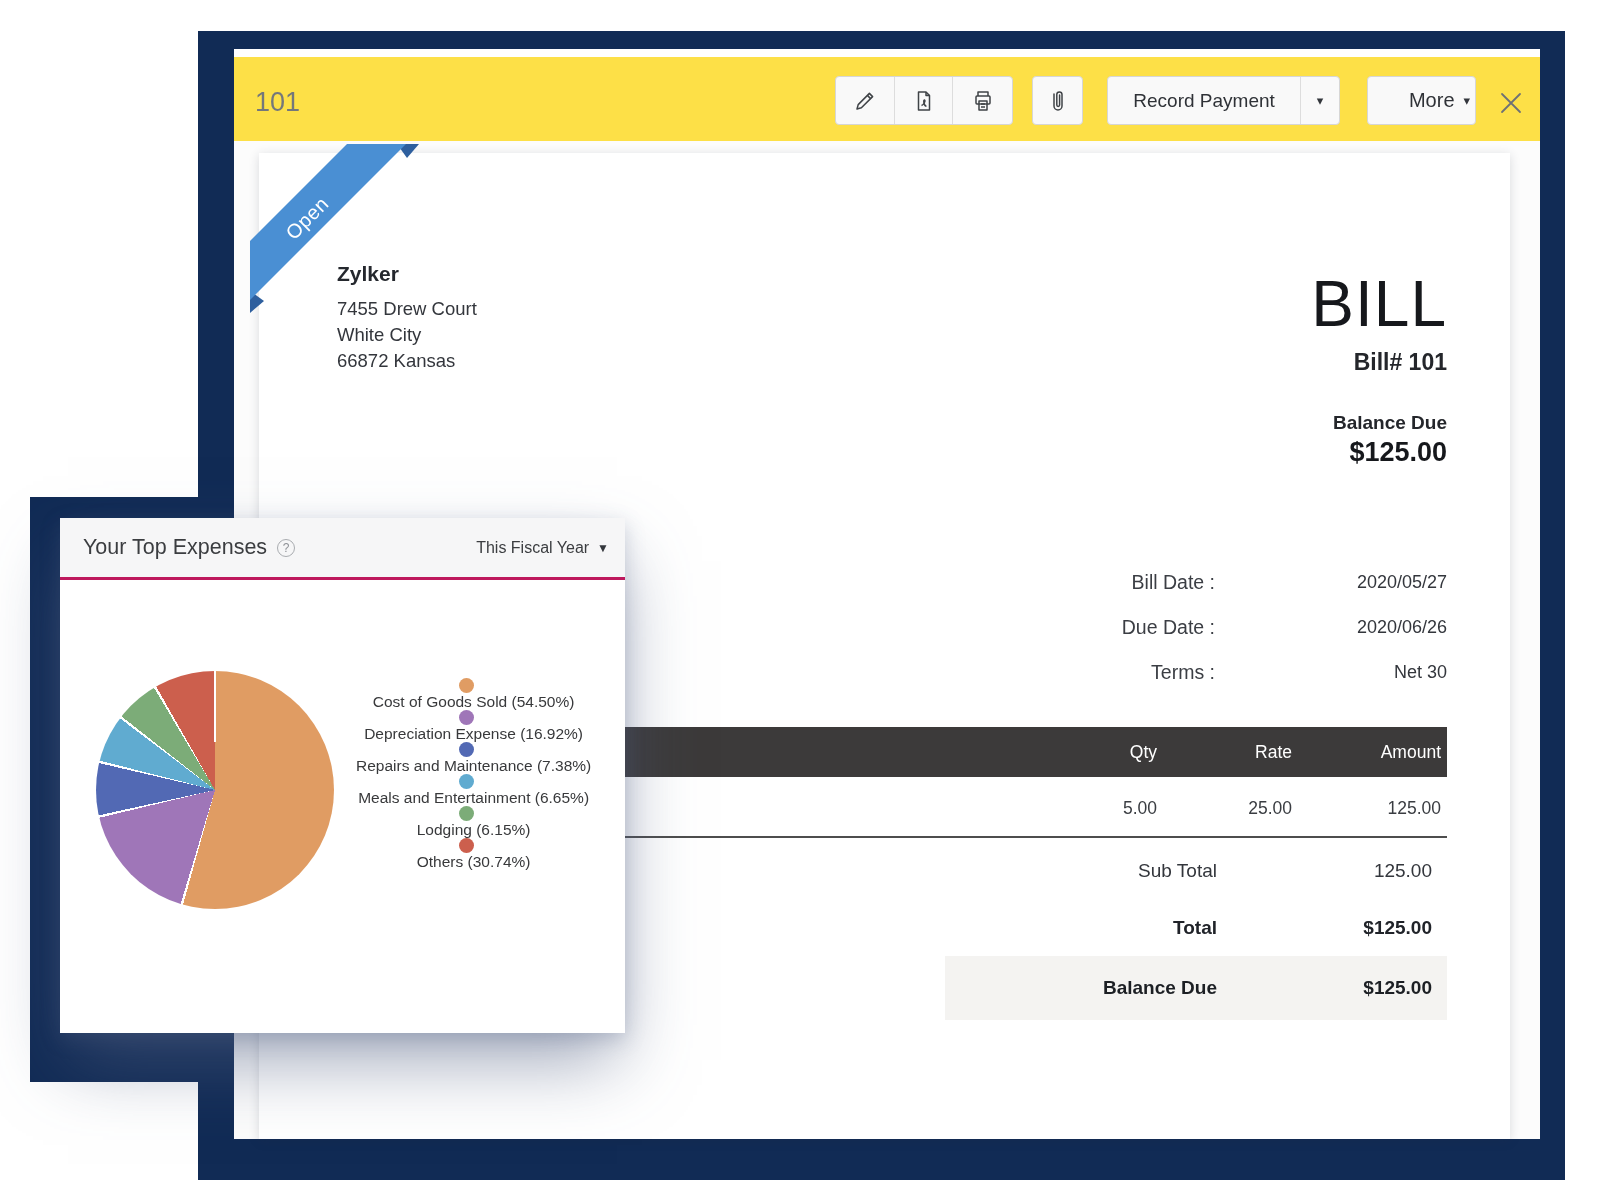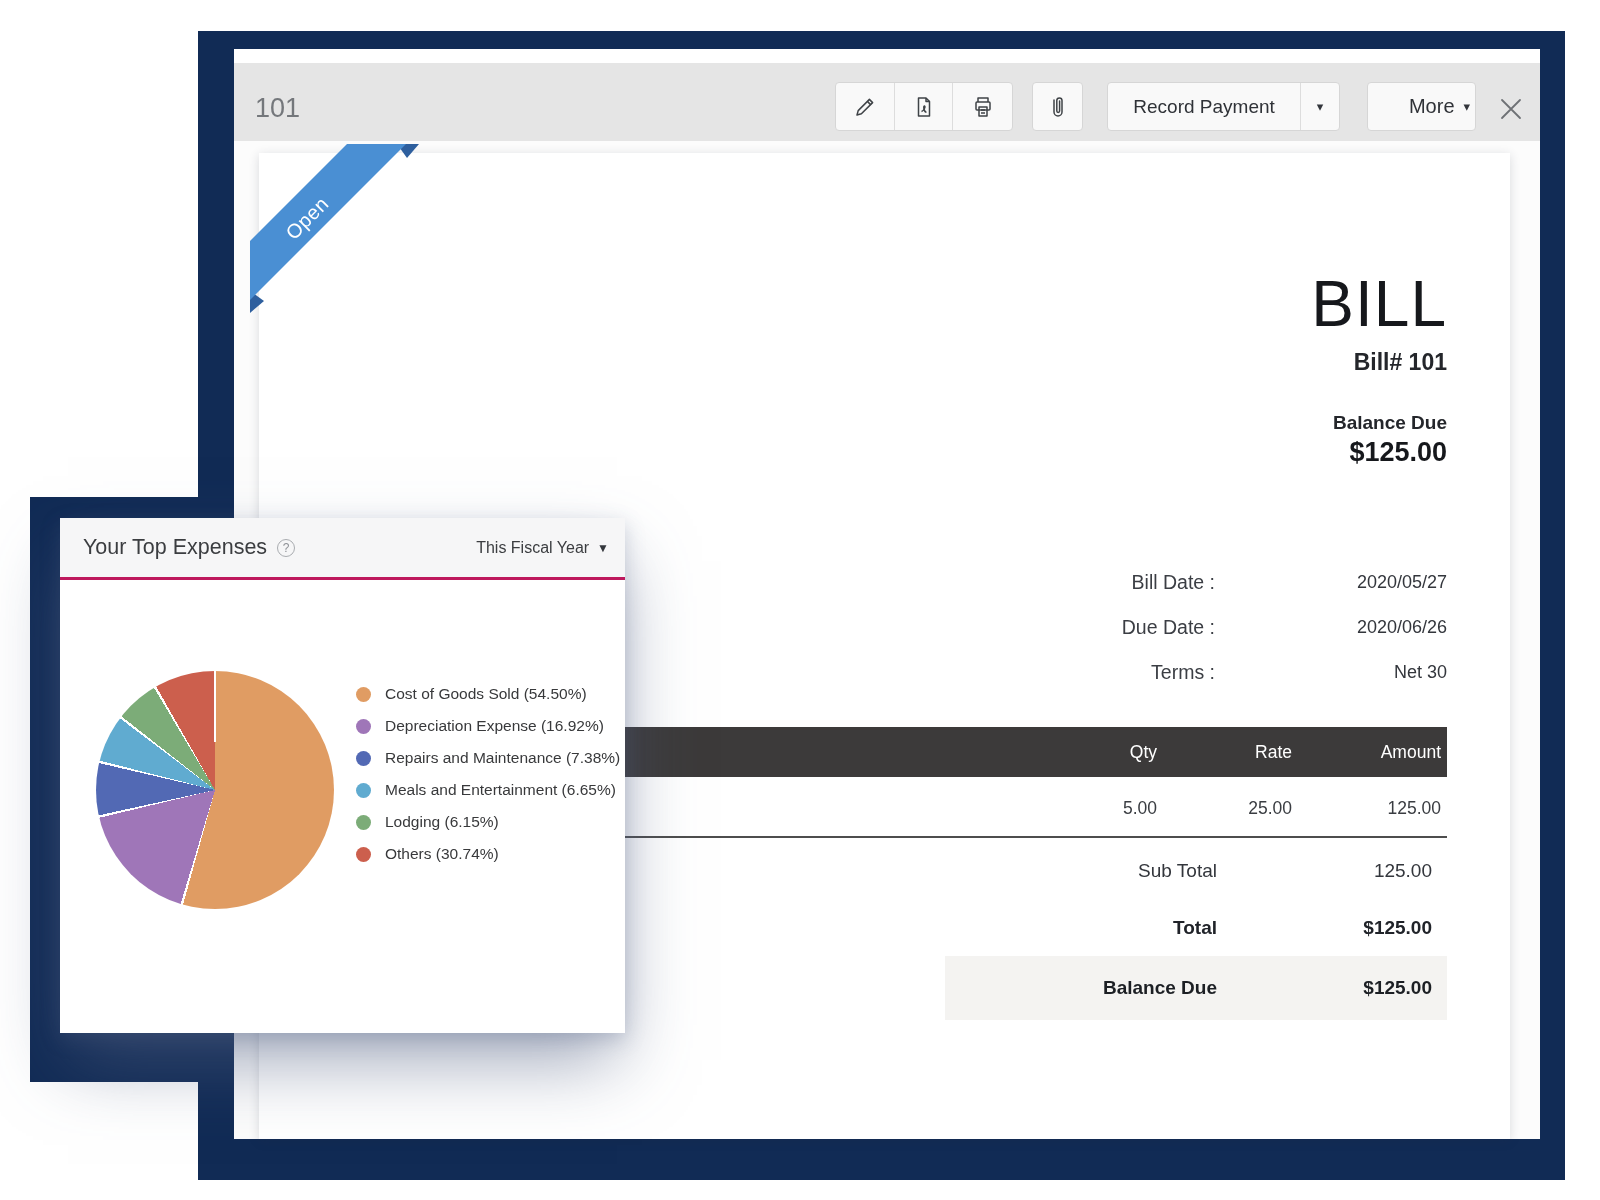--- a/index.html
+++ b/index.html
@@ -15,21 +15,21 @@
   .abs{position:absolute;}
 
   
   .card-backdrop{left:30px;top:497px;width:204px;height:585px;background:var(--navy);z-index:1;}
 
   
   .frame{left:198px;top:31px;width:1367px;height:1149px;background:var(--navy);z-index:2;}
   .window{left:36px;top:18px;width:1306px;height:1090px;background:#ffffff;}
 
   
-  .toolbar{left:0;top:14px;width:1306px;height:91px;background:#e5e5e5;border-bottom:1px solid #E7E7E7;}
+  .toolbar{left:0;top:8px;width:1306px;height:91px;background:#fde047;border-bottom:1px solid #E7E7E7;}
   .win-title{left:21px;top:0;height:91px;line-height:91px;font-size:27px;color:#74777B;}
   .btn{top:19px;height:49px;background:#F9F9F9;border:1px solid #D6D6D6;border-radius:4px;
        display:flex;align-items:center;justify-content:center;cursor:pointer;}
   .btn-group{left:601px;width:178px;padding:0;}
   .btn-group .seg{width:59px;height:47px;display:flex;align-items:center;justify-content:center;border-right:1px solid #DDDDDD;}
   .btn-group .seg:last-child{border-right:none;}
   .btn-clip{left:798px;width:51px;}
   .btn-record{left:873px;width:233px;padding:0;}
   .btn-record .main{width:193px;height:47px;line-height:47px;text-align:center;font-size:19px;color:#2F3237;}
   .btn-record .caret-seg{width:39px;height:47px;border-left:1px solid #DDDDDD;display:flex;align-items:center;justify-content:center;}
@@ -86,21 +86,21 @@
     box-shadow:0 35px 70px -8px rgba(80,95,130,.55),0 6px 18px rgba(80,95,130,.25);}
   .exp-header{left:0;top:0;width:565px;height:62px;background:#F6F6F7;border-bottom:3px solid #be185d;
     display:flex;align-items:center;padding:0 16px 0 23px;}
   .exp-title{font-size:21.5px;color:#3B3D40;}
   .help-circle{width:18px;height:18px;border:1px solid #A9ACB0;border-radius:50%;margin-left:10px;
     display:flex;align-items:center;justify-content:center;font-size:12px;color:#8E9196;cursor:pointer;}
   .period{margin-left:auto;font-size:16px;color:#3B3D40;cursor:pointer;display:flex;align-items:center;gap:8px;}
   .period .caret{font-size:12px;}
   .pie{left:36px;top:153px;width:238px;height:238px;border-radius:50%;}
   .legend{left:296px;top:160px;}
-  .legend-row{display:flex;align-items:center;height:32px;}
+  .legend-row{display:flex;align-items:center;height:32px;flex-direction:column;}
   .legend-dot{width:15px;height:15px;border-radius:50%;margin-right:14px;flex:0 0 auto;}
   .legend-label{font-size:15.5px;color:#38393B;white-space:nowrap;}
 </style>
 </head>
 <body>
 
 <div class="abs card-backdrop"></div>
 
 <div class="abs frame">
   <div class="abs window">
@@ -162,20 +162,26 @@
 
         <div class="abs ribbon-box">
           <svg width="180" height="180" viewBox="0 0 180 180">
             <polygon points="3,150 3,172 17,160" fill="var(--ribbon-fold)"></polygon>
             <polygon points="150,3 172,3 160,17" fill="var(--ribbon-fold)"></polygon>
             <polygon points="3,100 100,3 159,3 3,159" fill="var(--ribbon)"></polygon>
           </svg>
           <div class="abs ribbon-text">Open</div>
         </div>
 
+        <div class="abs vendor">
+          <div class="vendor-name">Zylker</div>
+          <div class="vendor-line" style="margin-top:7px;">7455 Drew Court</div>
+          <div class="vendor-line">White City</div>
+          <div class="vendor-line">66872 Kansas</div>
+        </div>
 
         <div class="abs doc-head">
           <div class="doc-title">BILL</div>
           <div class="doc-number">Bill# 101</div>
           <div class="balance-label">Balance Due</div>
           <div class="balance-value">$125.00</div>
         </div>
 
         <div class="abs info-row" style="left:0;top:414px;width:1251px;">
           <span class="info-label">Bill Date :</span>

